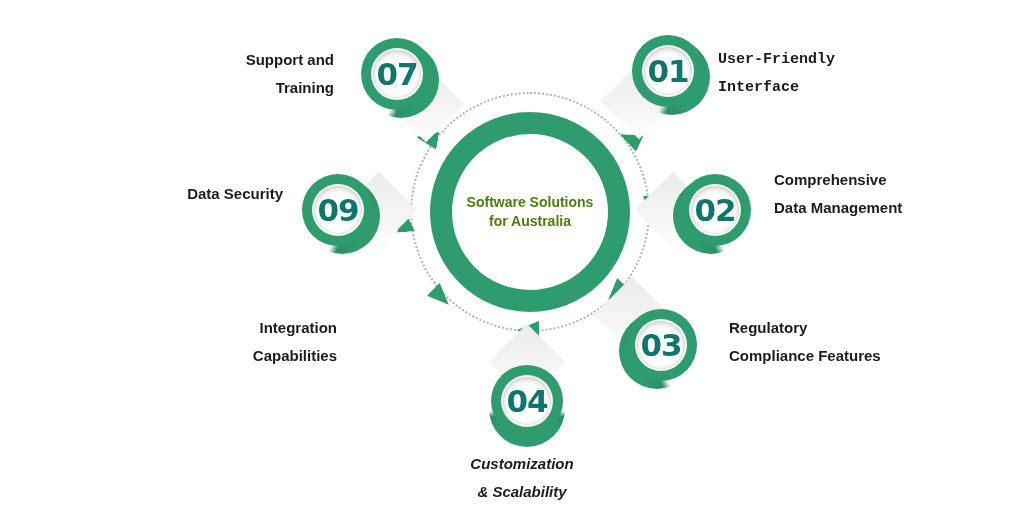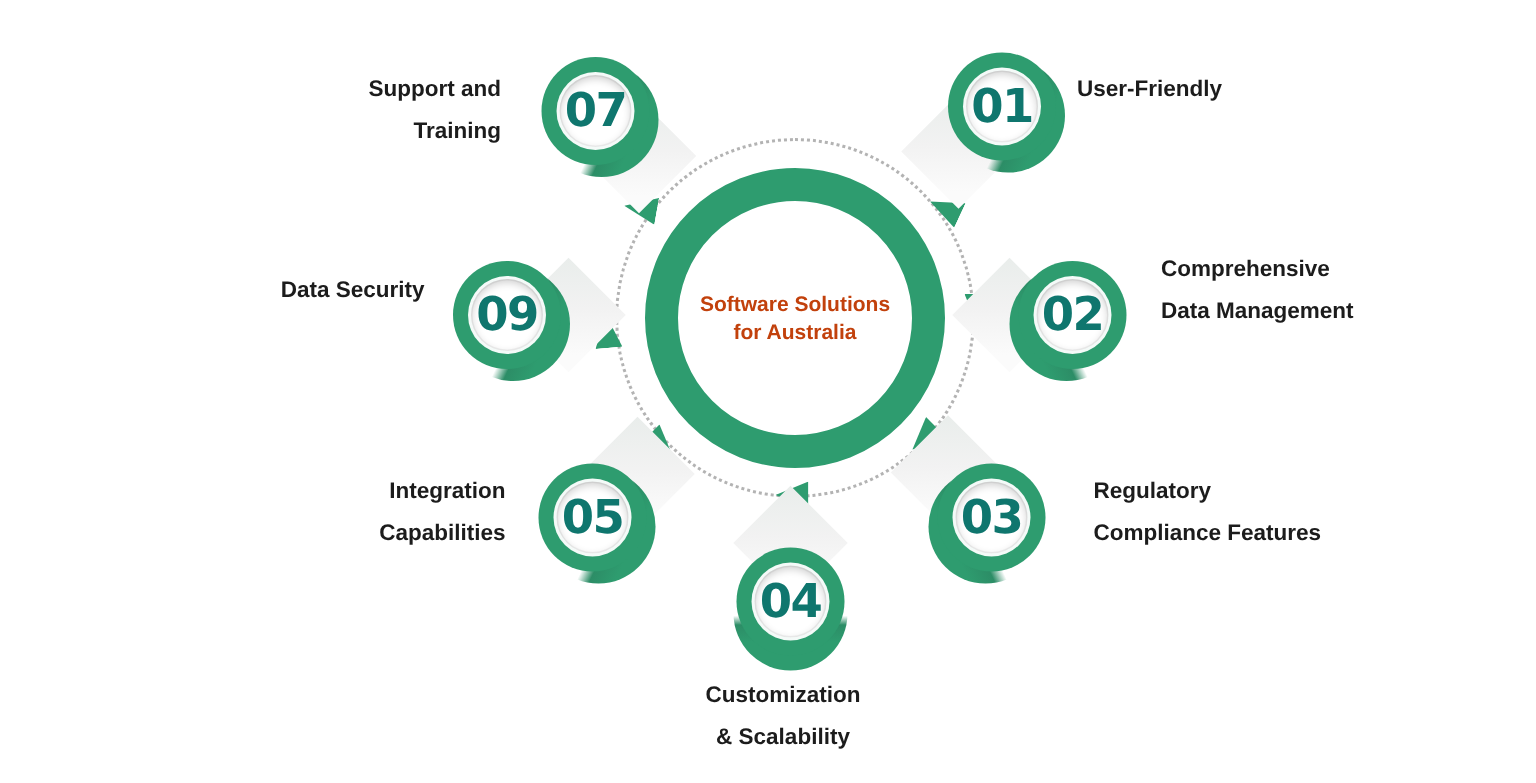--- a/index.html
+++ b/index.html
@@ -16,21 +16,21 @@
   
   .dashed-ring{
     position:absolute;left:410px;top:92px;width:240px;height:240px;box-sizing:border-box;
     border:2px dotted var(--dots);border-radius:50%;z-index:2;
   }
   .center-circle{
     position:absolute;left:430px;top:112px;width:200px;height:200px;box-sizing:border-box;
     border:22px solid var(--green);border-radius:50%;background:#fff;z-index:3;
     display:flex;align-items:center;justify-content:center;text-align:center;
   }
-  .center-text{font-size:14px;font-weight:700;line-height:19px;color:#c2410c;}
+  .center-text{font-size:14px;font-weight:700;line-height:19px;color:#4d7c0f;}
   
   .arrow{
     position:absolute;width:22px;height:18px;background:var(--green);z-index:4;
     clip-path:polygon(0 0,100% 50%,0 100%);
   }
   .a1{left:416px;top:130px;transform:rotate(190deg);}
   .a2{left:619px;top:130px;transform:rotate(205deg);}
   .a3{left:641px;top:198px;transform:rotate(90deg);}
   .a4{left:394px;top:212px;transform:rotate(265deg);}
   .a5{left:517px;top:321px;transform:rotate(180deg);}
@@ -63,24 +63,24 @@
   .p2{left:679px;top:174px;text-align:center;} .p2 .diamond{left:-33px;top:9px;}
   .p3{left:625px;top:309px;} .p3 .diamond{left:-20px;top:-21px;}
   .p4{left:491px;top:365px;} .p4 .diamond{left:9px;top:-30px;}
   .p5{left:359px;top:309px;} .p5 .diamond{left:39px;top:-20px;}
   .p6{left:302px;top:174px;} .p6 .diamond{left:50px;top:9px;}
   .p7{left:361px;top:38px;}  .p7 .diamond{left:38px;top:39px;}
   
   .label{position:absolute;z-index:6;font-size:15px;line-height:28px;font-weight:700;color:var(--text);}
   .al-r{text-align:right;}
   .al-c{text-align:center;}
-  .lab1{left:718px;top:46px;}
+  .lab1{left:718px;top:46px;font-family:Liberation Mono, monospace;}
   .lab2{left:774px;top:166px;}
   .lab3{left:729px;top:314px;}
-  .lab4{left:442px;top:450px;width:160px;}
+  .lab4{left:442px;top:450px;width:160px;font-style:italic;}
   .lab5{right:687px;top:314px;}
   .lab6{right:741px;top:180px;}
   .lab7{right:690px;top:46px;}
 </style>
 </head>
 <body>
 
 <div id="stage">
 
   <div class="dashed-ring"></div>
@@ -133,29 +133,20 @@
   <div class="node p4">
     <span class="diamond"></span>
     <span class="swoosh down"></span>
     <span class="badge">
       <span class="badge-inner">
         <span class="num">04</span>
       </span>
     </span>
   </div>
 
-  <div class="node p5">
-    <span class="diamond"></span>
-    <span class="swoosh"></span>
-    <span class="badge">
-      <span class="badge-inner">
-        <span class="num">05</span>
-      </span>
-    </span>
-  </div>
 
   <div class="node p6">
     <span class="diamond"></span>
     <span class="swoosh"></span>
     <span class="badge">
       <span class="badge-inner">
         <span class="num">09</span>
       </span>
     </span>
   </div>
@@ -165,20 +156,21 @@
     <span class="swoosh"></span>
     <span class="badge">
       <span class="badge-inner">
         <span class="num">07</span>
       </span>
     </span>
   </div>
 
   <div class="label lab1">
     <div>User-Friendly</div>
+    <div>Interface</div>
   </div>
   <div class="label lab2">
     <div>Comprehensive</div>
     <div>Data Management</div>
   </div>
   <div class="label lab3">
     <div>Regulatory</div>
     <div>Compliance Features</div>
   </div>
   <div class="label lab4 al-c">

